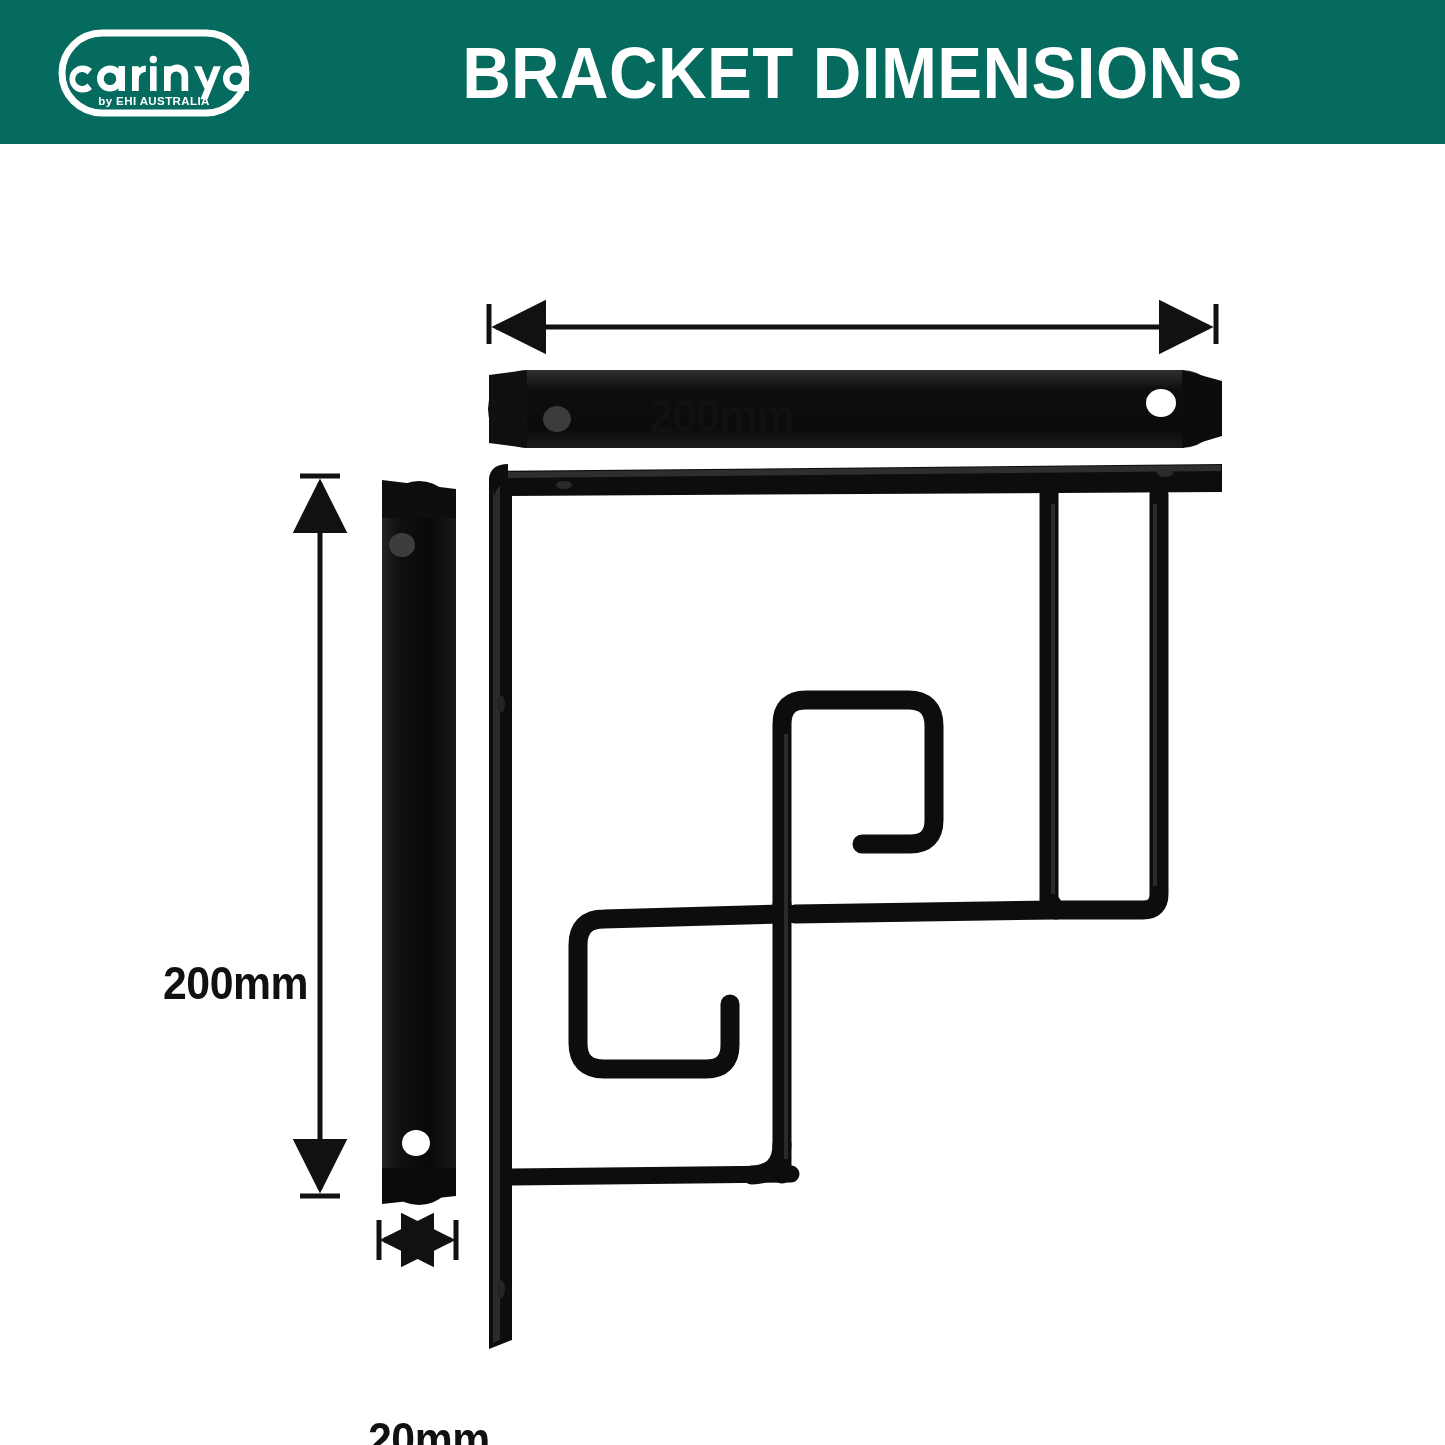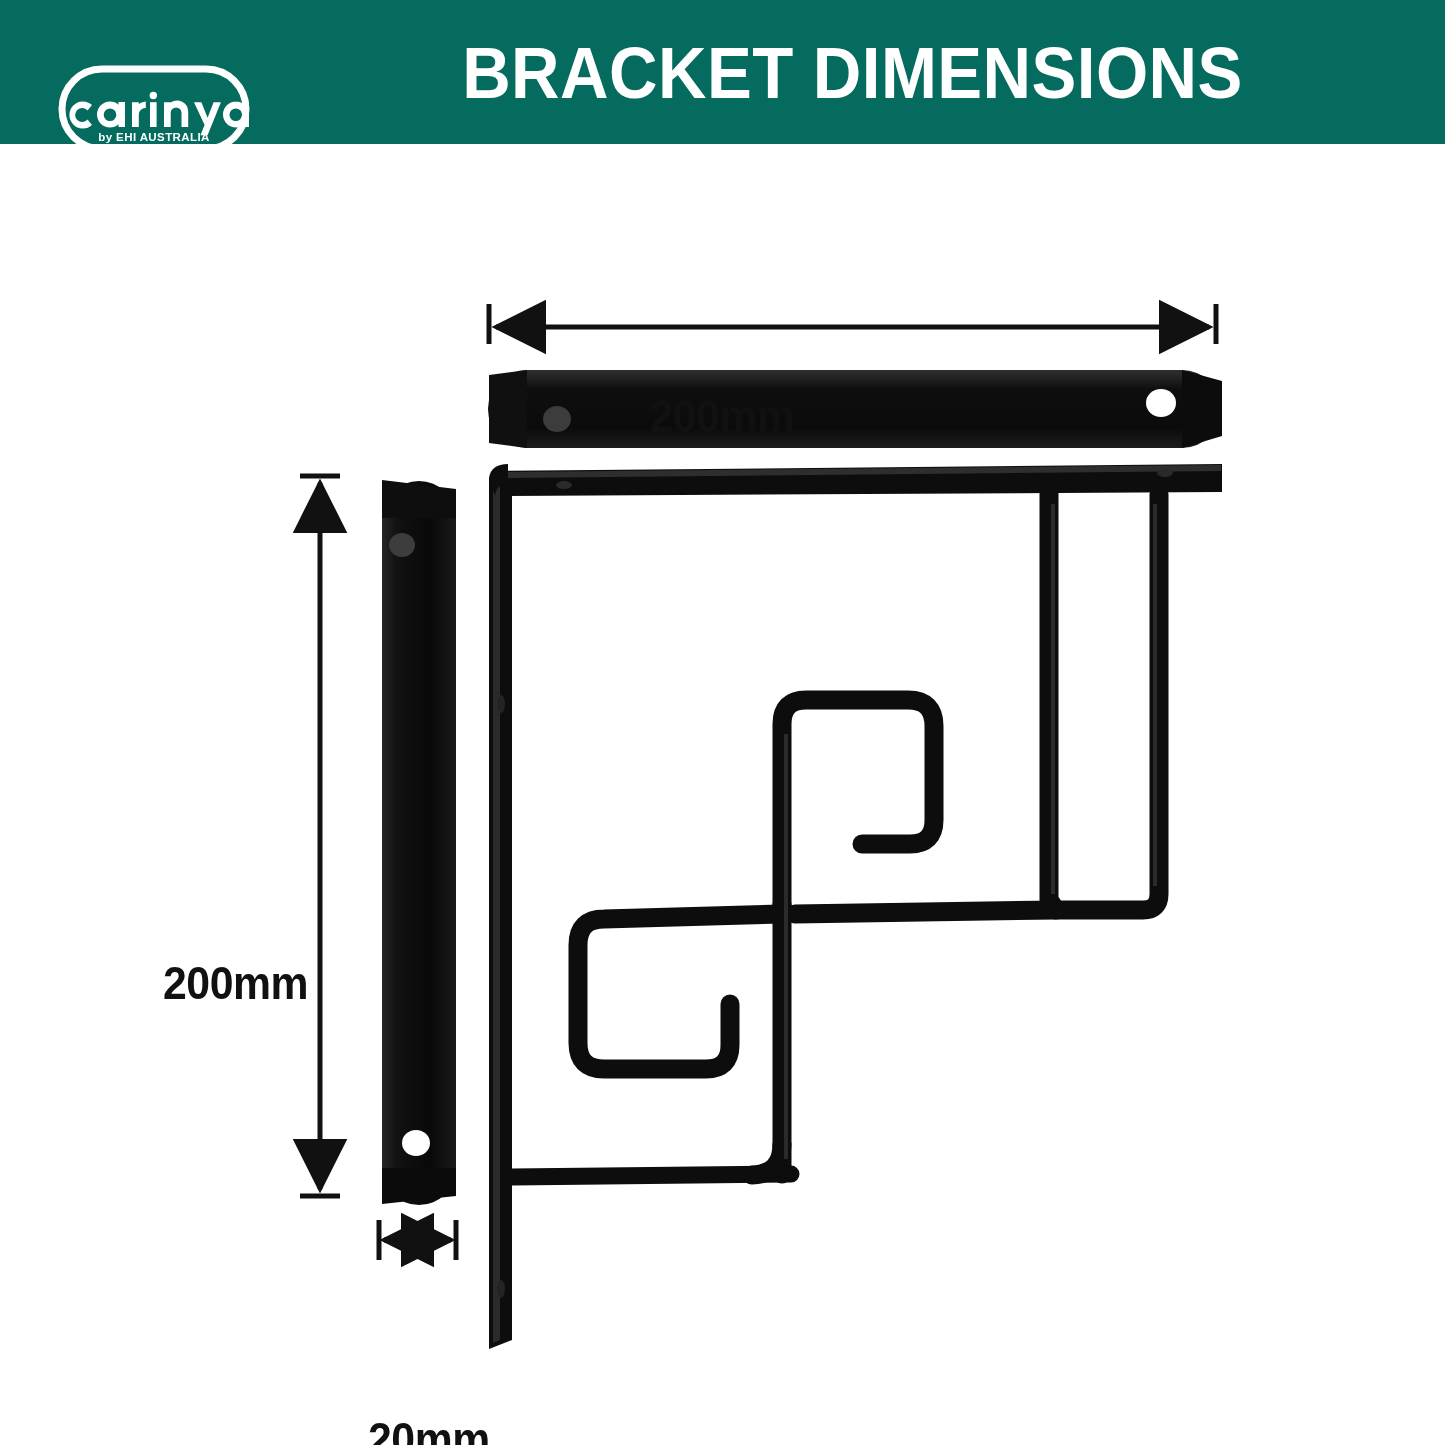--- a/index.html
+++ b/index.html
@@ -26,21 +26,20 @@
     display: flex;
     align-items: center;
     box-sizing: border-box;
   }
   #brand-logo {
     position: absolute;
     left: 58px;
     top: 29px;
     width: 192px;
     height: 112px;
-    margin-top: 36px;
   }
   #brand-logo svg { display: block; }
 
   #page-title {
     position: absolute;
     left: 260px;
     top: 0;
     width: 1185px;
     height: 144px;
     display: flex;

